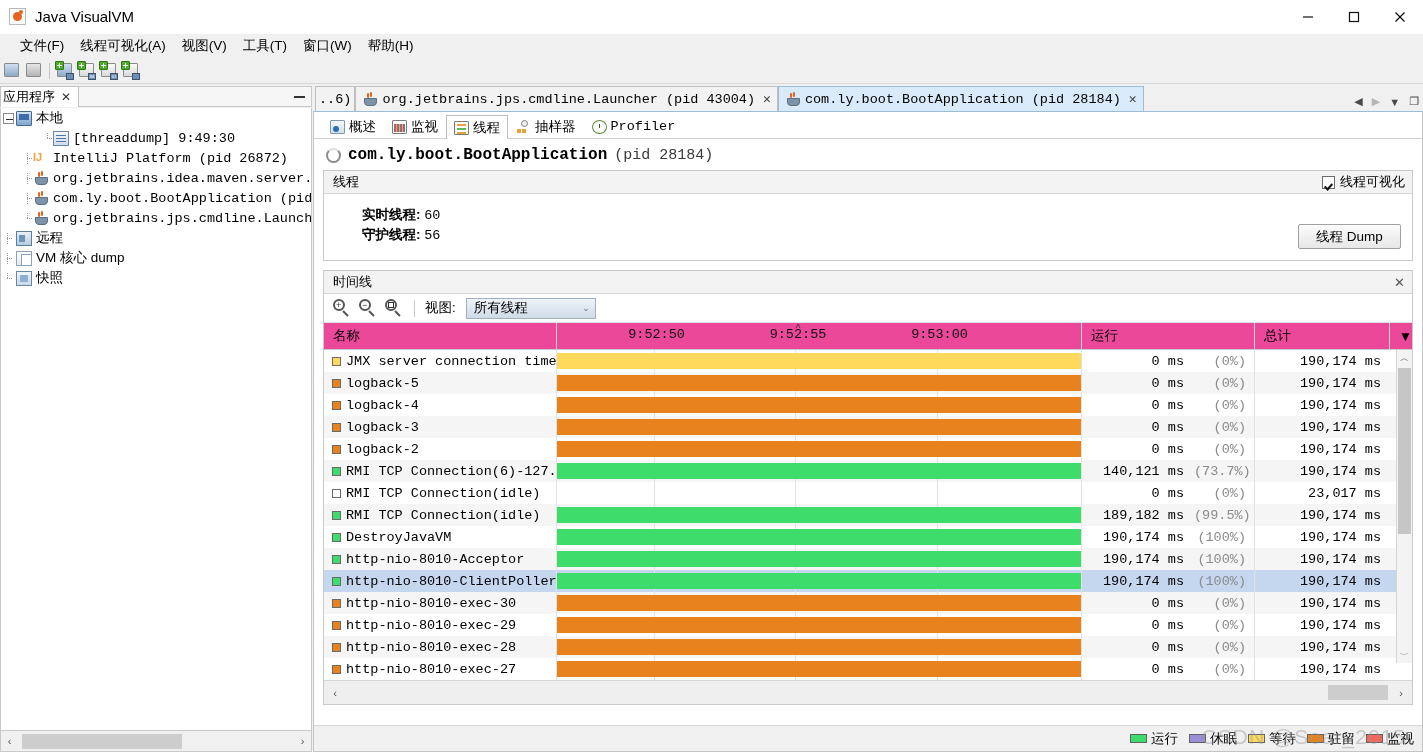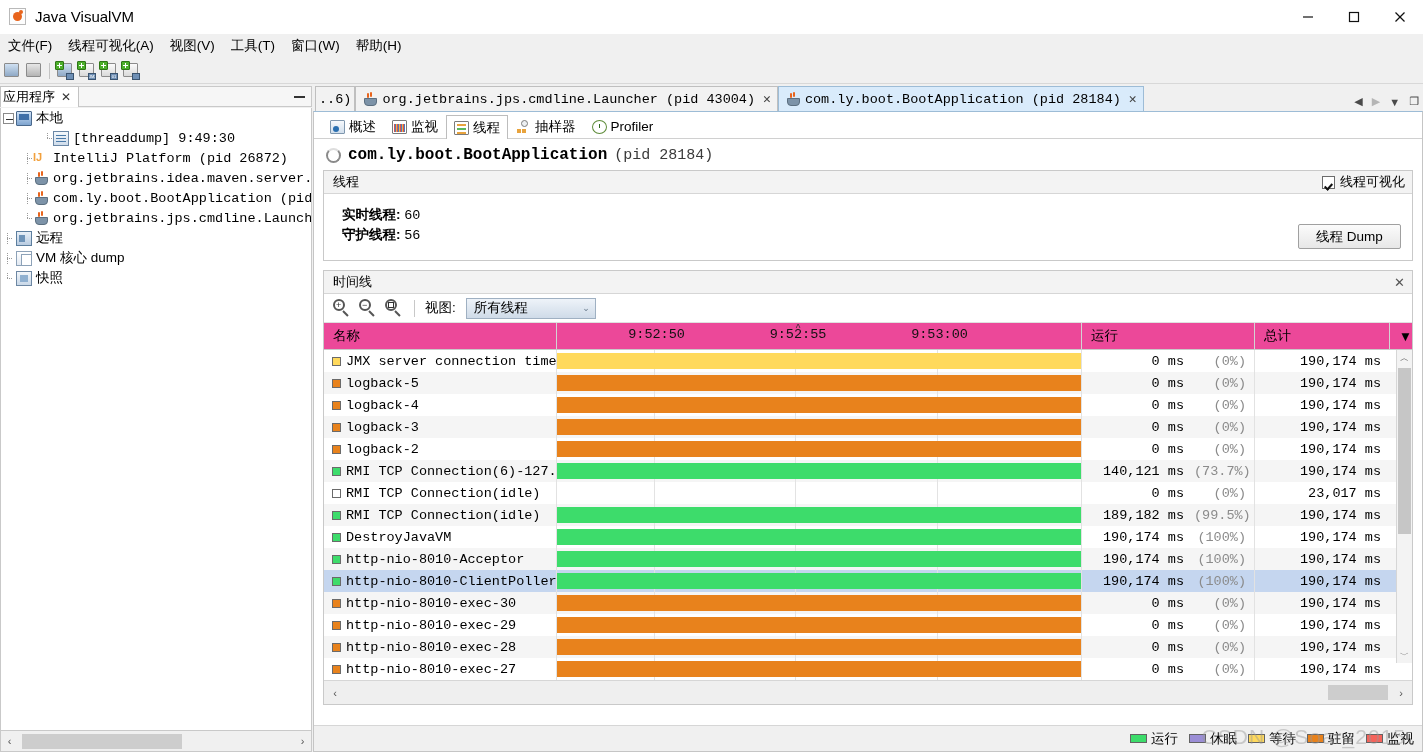--- a/index.html
+++ b/index.html
@@ -6,21 +6,21 @@
   html, body { margin:0; padding:0; }
   body {
     width:1423px; height:752px;
     font-family:"Liberation Sans", sans-serif;
     font-size:13px;
     background:#f0f0f0;
     color:#000;
     overflow:hidden;
     position:relative;
   }
-  .mono { font-family:Liberation Sans, sans-serif; }
+  .mono { font-family:Liberation Mono, monospace; }
 
   
   #titlebar {
     height:34px; background:#ffffff;
     display:flex; align-items:center;
     border-bottom:1px solid #ffffff;
     position:relative;
   }
   #app-icon {
     width:17px; height:17px; margin-left:9px; margin-right:9px;
@@ -38,21 +38,21 @@
     background:#e8641c;
   }
   #app-title { font-size:15px; color:#000; }
   .wbtns { position:absolute; right:0; top:0; height:34px; display:flex; }
   .wbtn { width:46px; height:34px; display:flex; align-items:center; justify-content:center;
           font-size:15px; color:#111; }
   .wbtn svg { display:block; }
 
   
   #menubar { height:24px; background:#f0f0f0; display:flex; align-items:center;
-             padding-left:0px; }
+             padding-left:12px; }
   .menu-item { padding:2px 8px; font-size:13.5px; color:#000; white-space:nowrap; }
 
   
   #toolbar { height:26px; background:#f0f0f0; display:flex; align-items:center;
              padding-left:2px; border-bottom:1px solid #d8d8d8; gap:2px; }
   .tb-icon { width:20px; height:20px; position:relative; flex:none; }
   .tb-doc {
     position:absolute; left:2px; top:2px; width:15px; height:14px;
     background:linear-gradient(#fbfbfb,#d9d9d9);
     border:1px solid #8b8b8b; border-radius:1px;
@@ -239,21 +239,21 @@
     padding:0 7px 0 9px; font-size:13px;
   }
   .chk { display:flex; align-items:center; gap:5px; font-size:13px; }
   .chkbox { width:13px; height:13px; border:1px solid #6b6b6b; background:#fff;
             position:relative; flex:none; }
   .chkbox:after { content:""; position:absolute; left:3px; top:5px; width:3px; height:6px;
                   border:solid #111; border-width:0 2px 2px 0; transform:rotate(42deg); }
   .section-body { background:#fff; position:relative; }
 
   .stats { padding:11px 0 9px 18px; font-size:13.5px; line-height:19px; }
-  .stats .k { font-weight:bold; }
+  .stats .k { font-weight:bold;margin-left:20px; }
   .stats .v { font-family:"Liberation Mono", monospace; }
   #dump-btn {
     position:absolute; right:11px; bottom:11px;
     height:25px; min-width:103px; padding:0 12px;
     background:linear-gradient(#fbfbfb,#e7e7e7);
     border:1px solid #a0a0a0; border-radius:2px;
     display:flex; align-items:center; justify-content:center;
     font-size:13.5px;
   }
   .close-sect { color:#555; font-size:13px; }

